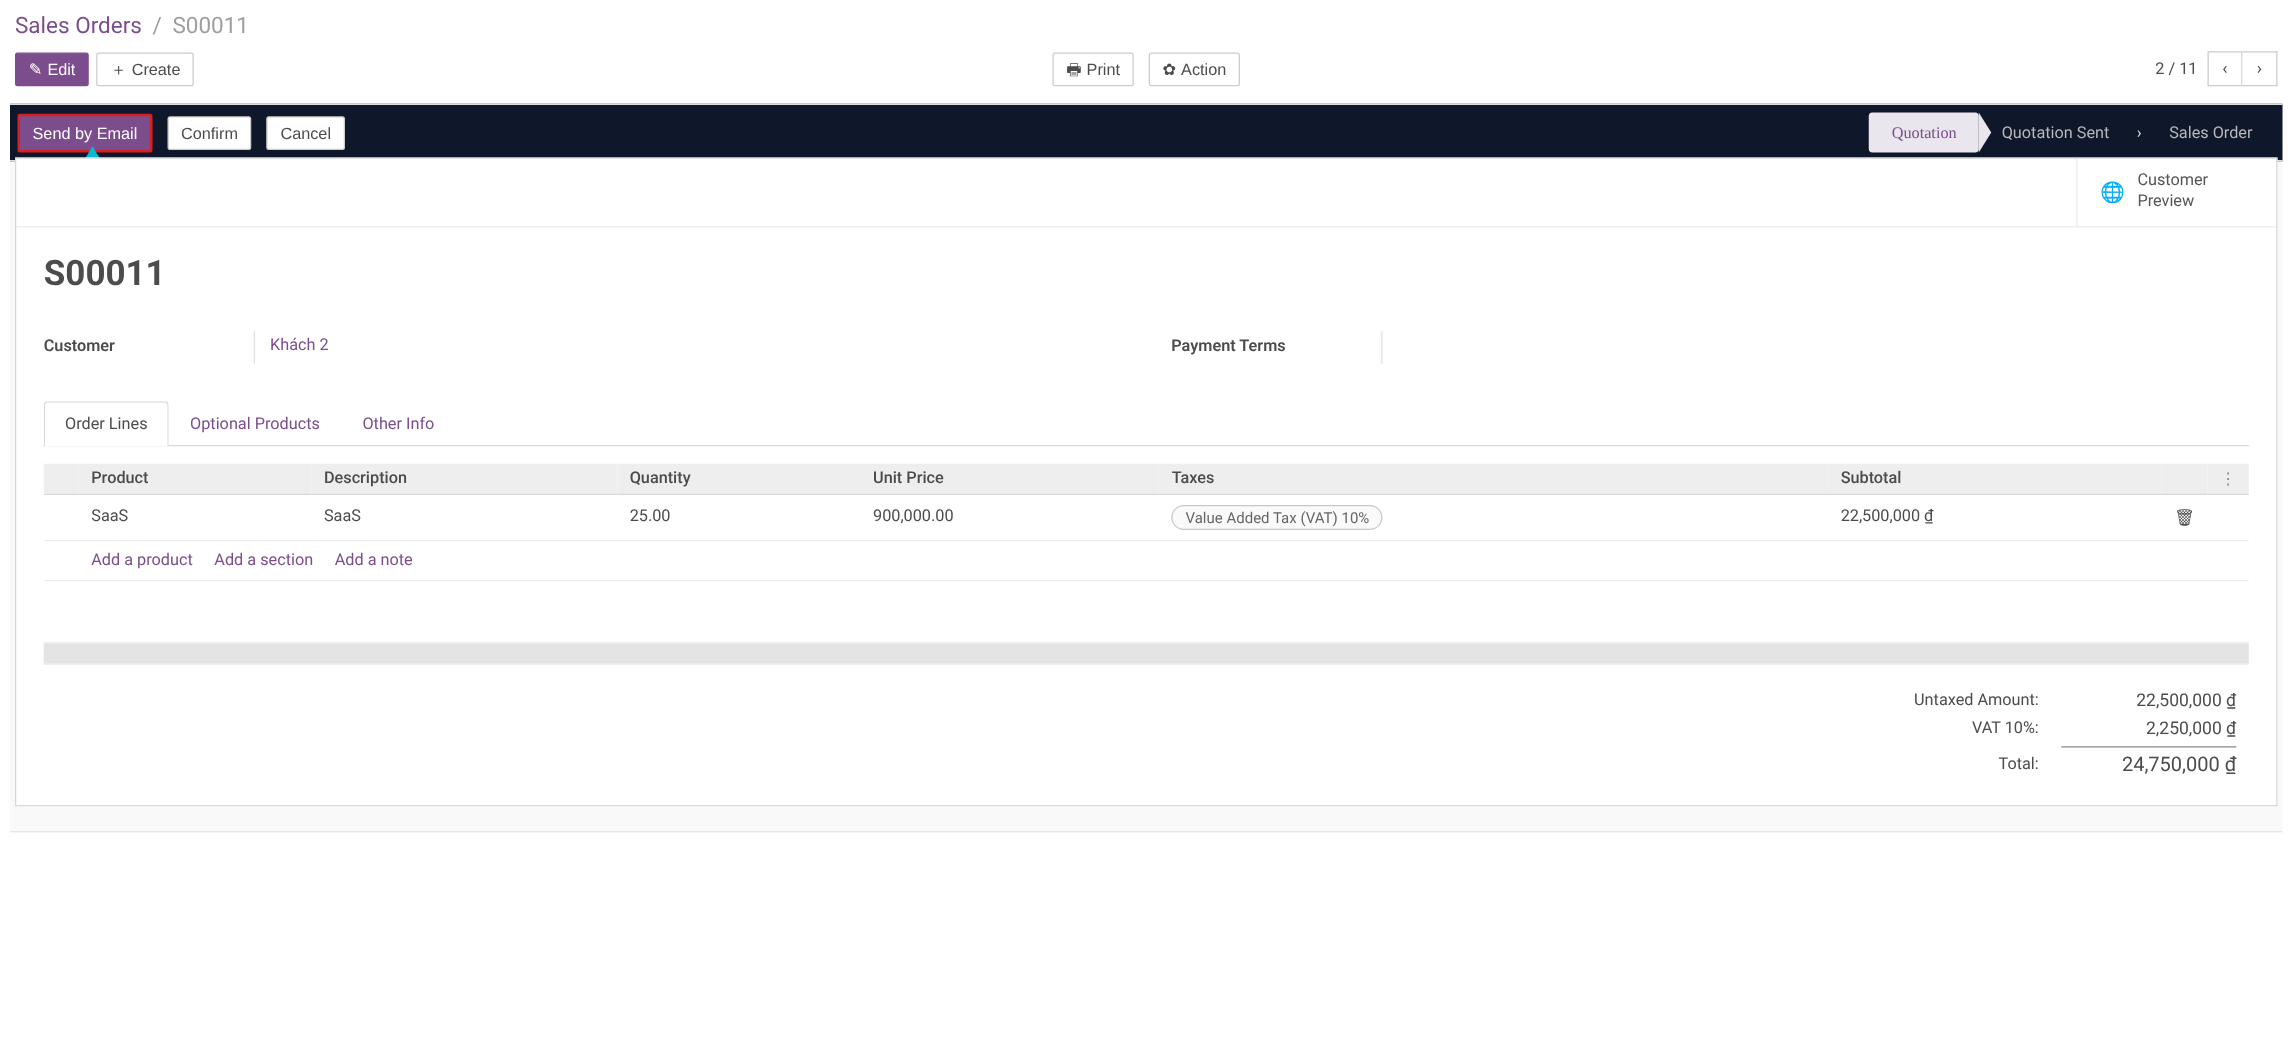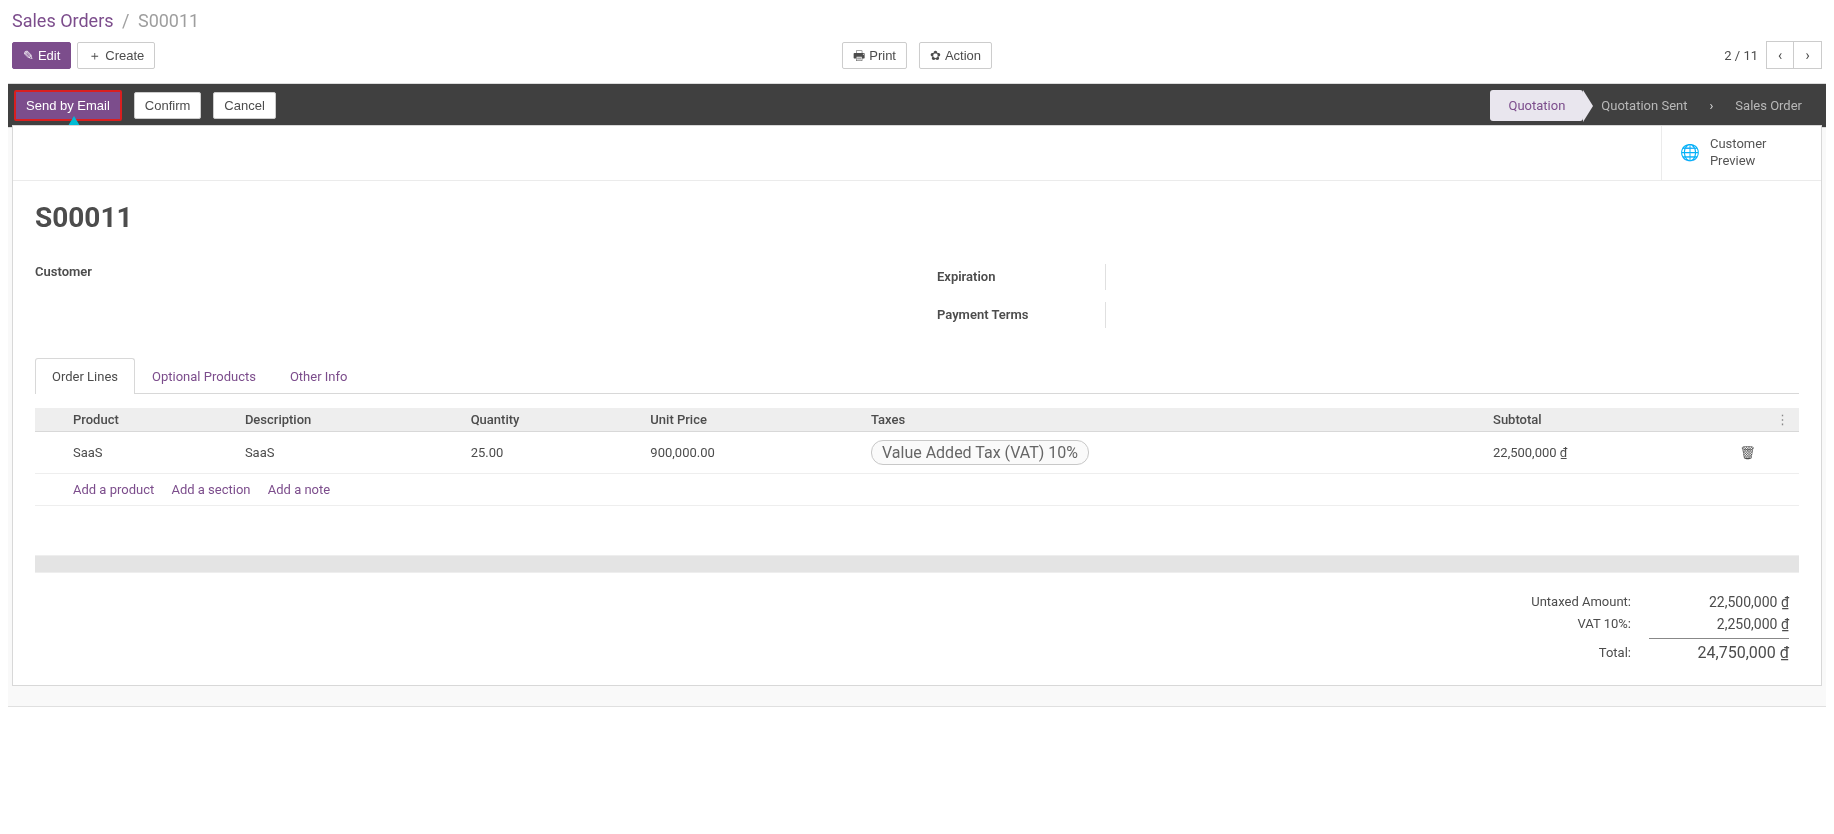--- a/index.html
+++ b/index.html
@@ -12,26 +12,26 @@
   .btn { display: inline-flex; align-items: center; gap: 4px; padding: 6px 10px; border: 1px solid #ccc; background: #fff; color: #4c4c4c; font-size: 13px; cursor: pointer; border-radius: 2px; line-height: 1; }
   .btn + .btn { margin-left: 6px; }
   .btn-primary { background: #7c4d8c; border-color: #7c4d8c; color: #fff; }
   .btn-primary .ic { color: #fff; }
   .center-btns { position: absolute; left: 50%; transform: translateX(-50%); display: flex; gap: 6px; }
   .toolbar-row { position: relative; }
   .pager { margin-left: auto; display: flex; align-items: center; gap: 8px; color: #4c4c4c; font-size: 13px; }
   .pager-nav { display: flex; }
   .pager-btn { width: 28px; height: 28px; border: 1px solid #ccc; display: flex; align-items: center; justify-content: center; cursor: pointer; font-size: 14px; color: #4c4c4c; background: #fff; }
   .pager-btn + .pager-btn { border-left: none; }
-  .statusbar { display: flex; align-items: center; border-top: 1px solid #dcdcdc; border-bottom: 1px solid #dcdcdc; padding: 6px 6px; background: #404040; position: relative; }
+  .statusbar { display: flex; align-items: center; border-top: 1px solid #dcdcdc; border-bottom: 1px solid #dcdcdc; padding: 6px 6px; background: #0f172a; position: relative; }
   .status-left { display: flex; gap: 6px; align-items: center; }
   .btn-highlight { border: 2px solid #d91f1f; padding: 7px 10px; }
   .status-right { margin-left: auto; display: flex; align-items: center; }
   .stage { padding: 8px 18px; color: #b8b8b8; font-size: 13px; position: relative; }
-  .stage.active { background: #e9e6ee; color: #7c4d8c; border-radius: 3px; }
+  .stage.active { background: #e9e6ee; color: #7c4d8c; border-radius: 3px; font-family: Liberation Serif, serif; }
   .stage.active::after {
     content: ''; position: absolute; right: -10px; top: 0; width: 0; height: 0;
     border-top: 16px solid transparent; border-bottom: 16px solid transparent; border-left: 10px solid #e9e6ee;
   }
   .stage-sep { color: #dcdcdc; padding: 0 4px; }
   .drop { width: 22px; height: 26px; background: #00bcd4; border-radius: 50% 50% 50% 50% / 60% 60% 40% 40%; transform: rotate(0); margin-top: -4px; margin-left: 55px; position: relative; }
   .drop::before { content: ''; position: absolute; top: -8px; left: 5px; width: 0; height: 0; border-left: 6px solid transparent; border-right: 6px solid transparent; border-bottom: 10px solid #00bcd4; }
   .form-sheet-bg { padding: 0 4px 20px 4px; background: #f9f9f9; border-bottom: 1px solid #e0e0e0; border-top: 1px solid #f0f0f0; margin-top: 0; }
   .form-sheet { background: #fff; border: 1px solid #d8d8d8; margin: 0; position: relative; }
   .button-box { display: flex; justify-content: flex-end; border-bottom: 1px solid #ebebeb; }
@@ -49,21 +49,21 @@
   .tabs { display: flex; border-bottom: 1px solid #d8d8d8; }
   .tab { padding: 10px 16px; color: #7c4d8c; cursor: pointer; border: 1px solid transparent; border-bottom: none; font-size: 13px; margin-bottom: -1px; }
   .tab.active { background: #fff; border-color: #d8d8d8; color: #4c4c4c; border-radius: 3px 3px 0 0; }
   .order-table { width: 100%; border-collapse: collapse; margin-top: 14px; }
   .order-table th { background: #eeeeee; font-weight: 500; color: #4c4c4c; text-align: left; padding: 4px 10px; font-size: 13px; border-bottom: 1px solid #d8d8d8; }
   .order-table th.right, .order-table td.right { text-align: left; }
   .order-table td { padding: 8px 10px; font-size: 13px; border-bottom: 1px solid #eee; vertical-align: middle; }
   .order-table .drag-col { width: 28px; }
   .order-table .del-col { width: 30px; text-align: center; }
   .order-table .opt-col { width: 30px; text-align: center; color: #888; cursor: pointer; }
-  .tax-badge { display: inline-block; border: 1px solid #c8c8c8; border-radius: 12px; padding: 2px 10px; font-size: 16px; color: #666; background: #fafafa; text-align: center; }
+  .tax-badge { display: inline-block; border: 1px solid #c8c8c8; border-radius: 12px; padding: 2px 10px; font-size: 12px; color: #666; background: #fafafa; text-align: center; }
   .add-links { padding: 10px; }
   .add-links .link { margin-right: 14px; }
   .spacer-band { height: 50px; border-bottom: 1px solid #eee; }
   .gray-band { height: 14px; background: #e4e4e4; }
   .totals { display: flex; justify-content: flex-end; padding: 18px 10px 0 10px; }
   .totals-inner { min-width: 320px; }
   .tot-row { display: flex; justify-content: flex-end; align-items: center; padding: 3px 0; gap: 18px; }
   .tot-label { color: #4c4c4c; font-size: 13px; text-align: right; }
   .tot-val { min-width: 140px; text-align: right; font-size: 14px; }
   .tot-row.total .tot-val { font-size: 16px; border-top: 1px solid #888; padding-top: 4px; }
@@ -157,27 +157,24 @@
         </div>
       </div>
 
       <div class="sheet-inner">
         <h1 class="title">S00011</h1>
 
         <div class="two-col">
           <div class="col">
             <div class="field-row">
               <div class="field-label">Customer</div>
+              <div class="field-value link">Khách 2</div>
             </div>
           </div>
           <div class="col">
-            <div class="field-row">
-              <div class="field-label">Expiration</div>
-              <div class="field-value"></div>
-            </div>
             <div class="field-row">
               <div class="field-label">Payment Terms</div>
               <div class="field-value"></div>
             </div>
           </div>
         </div>
 
         <div class="tabs">
           <div class="tab active">
             <span>Order Lines</span>

